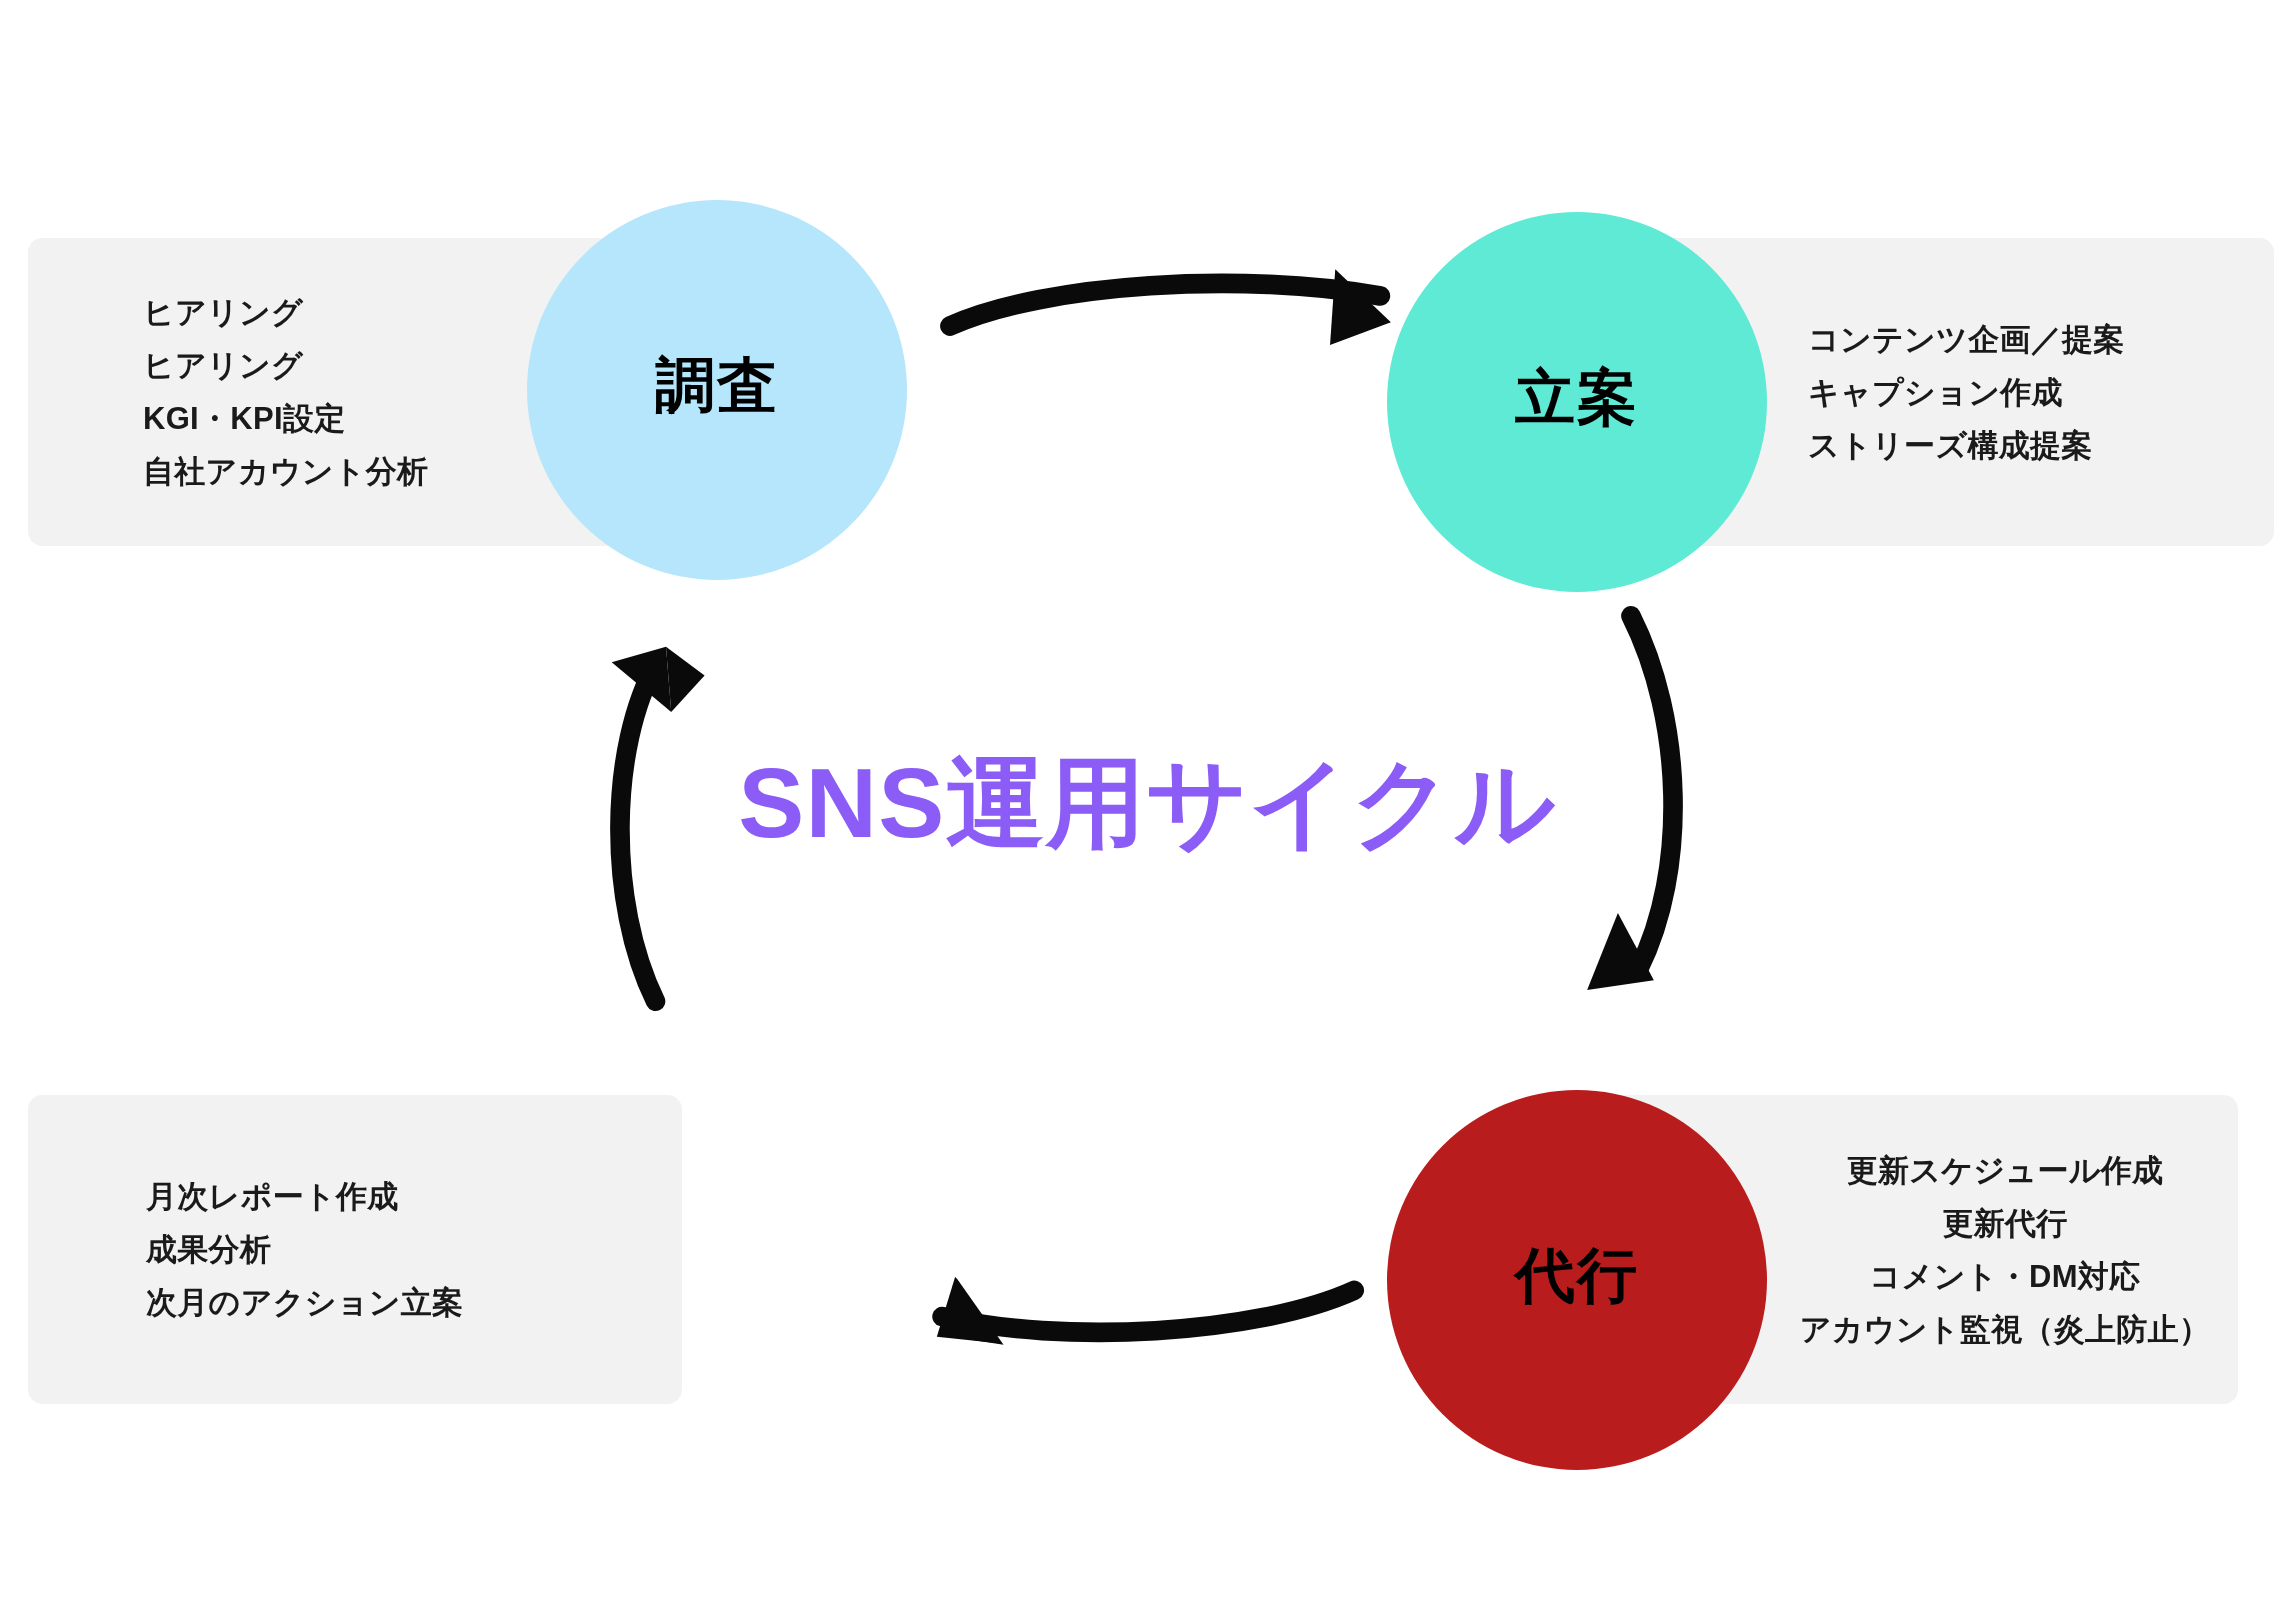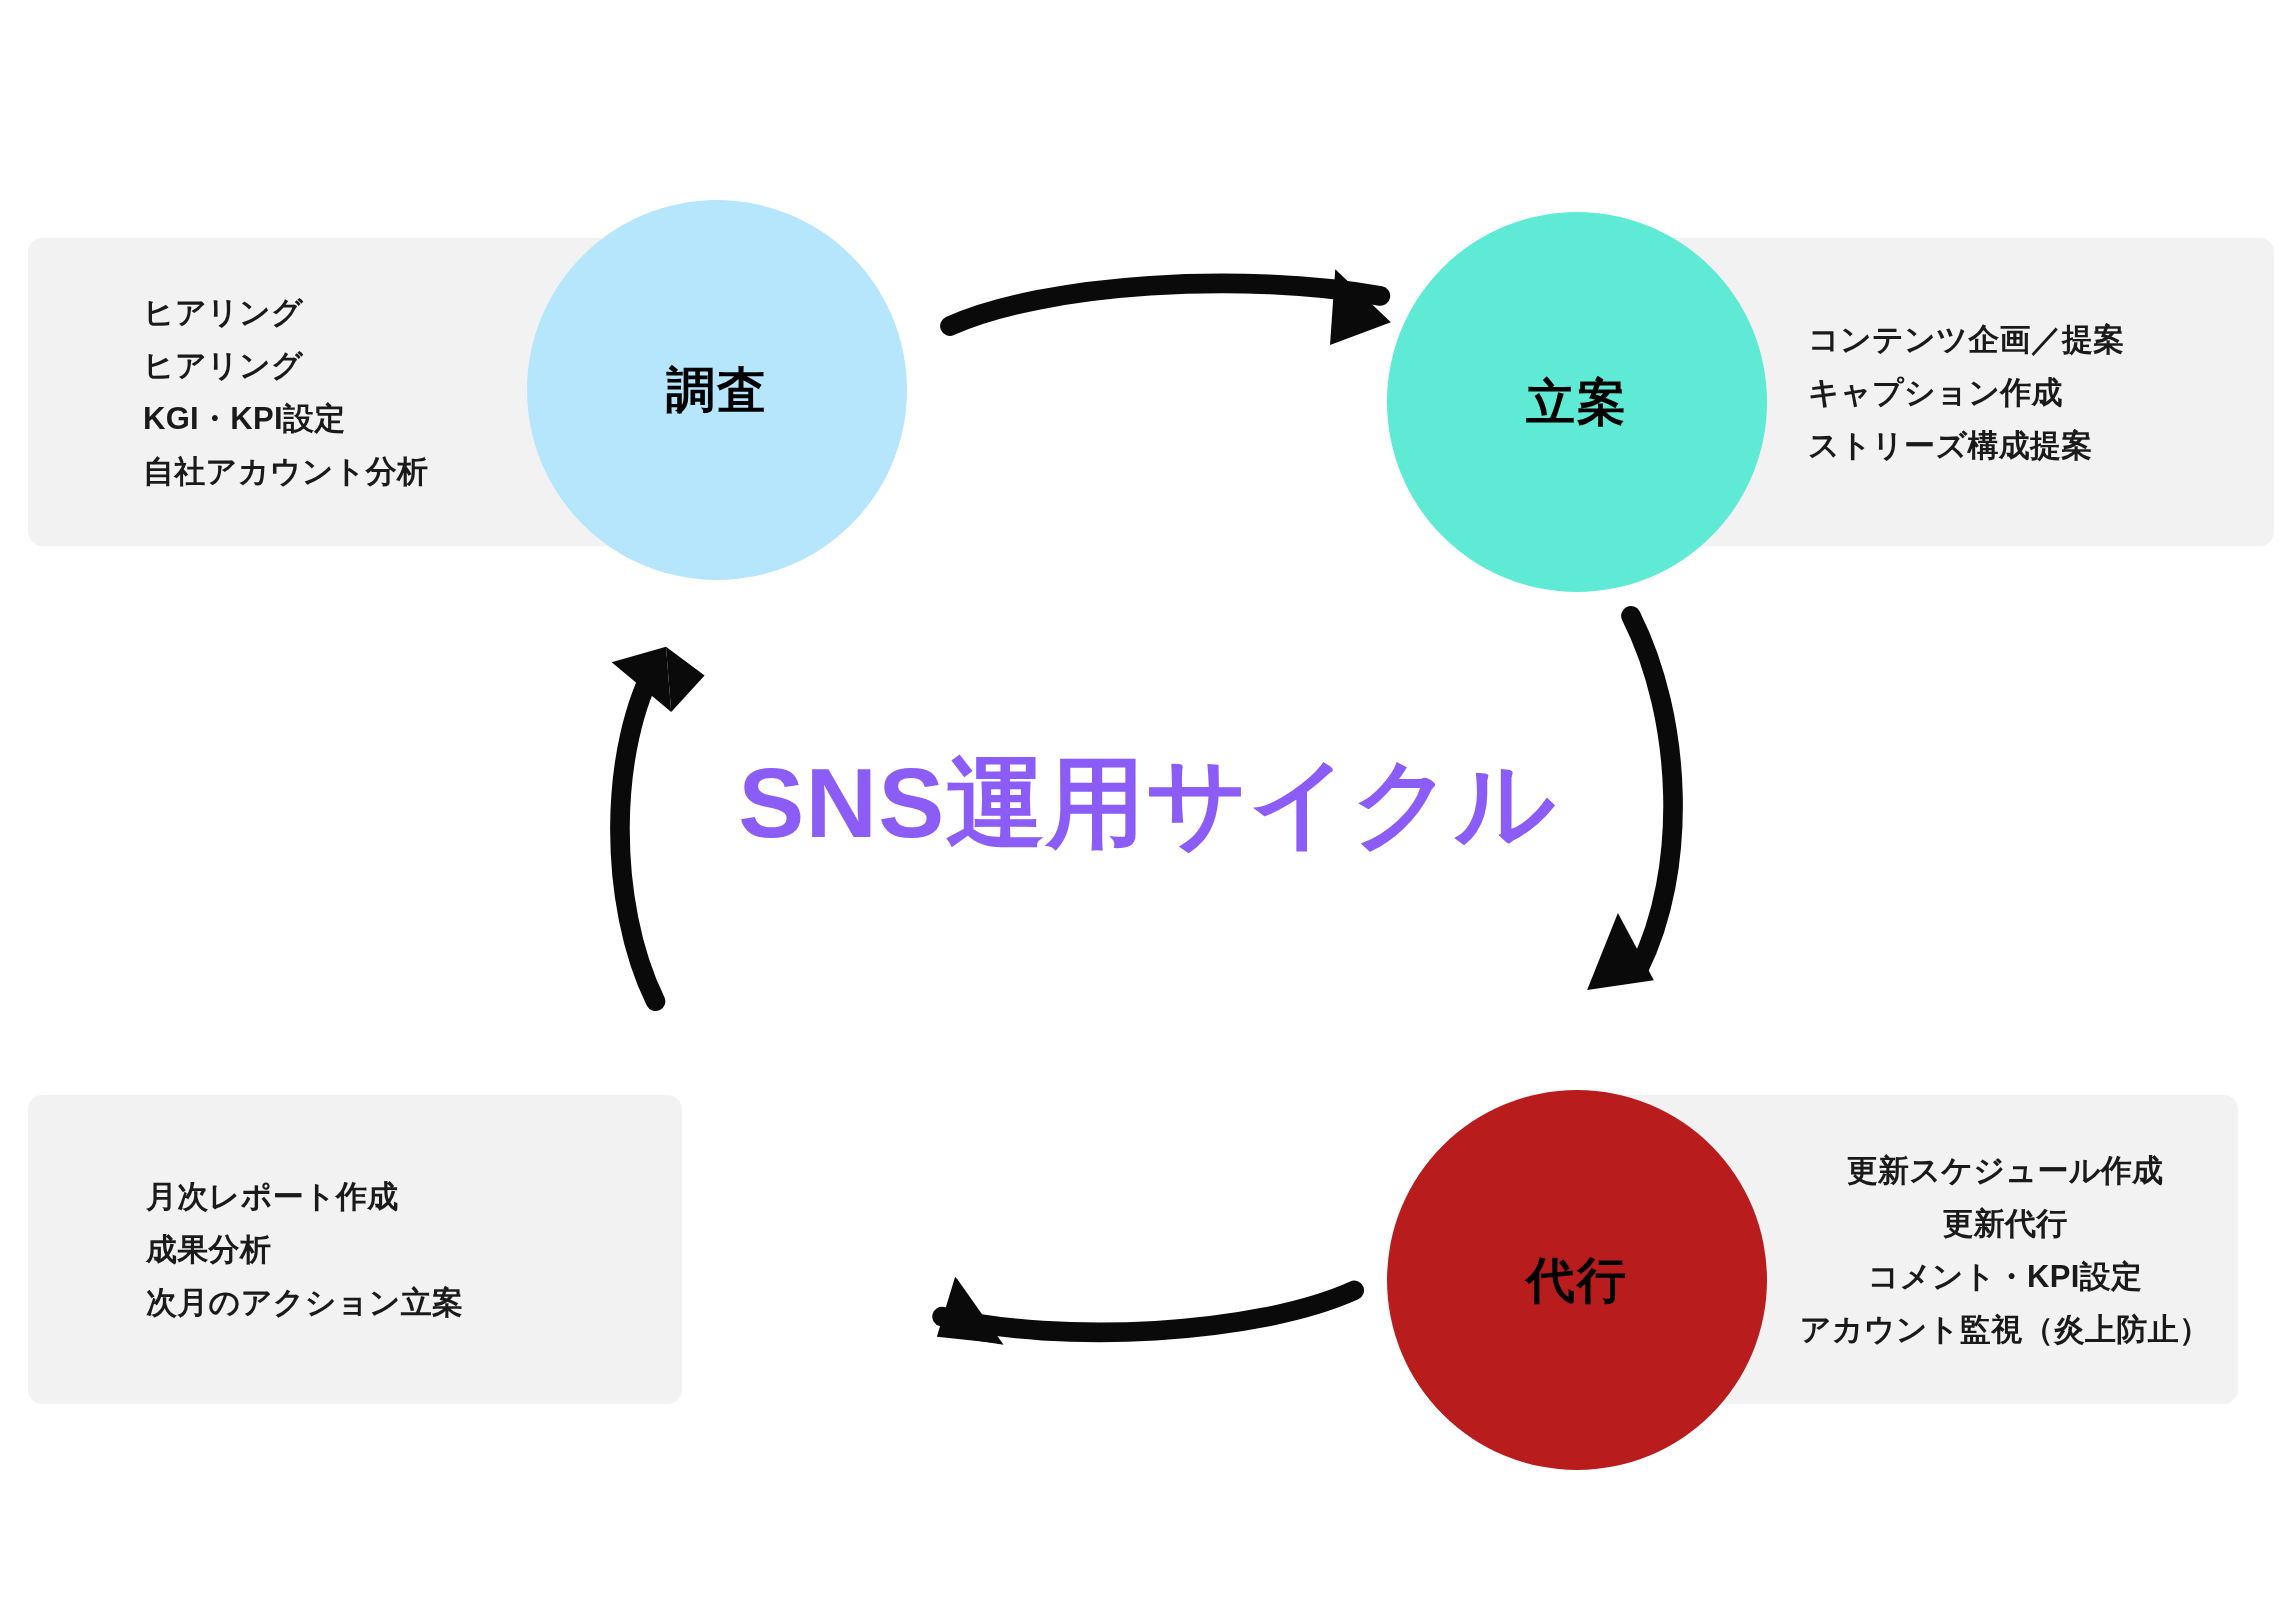--- a/index.html
+++ b/index.html
@@ -50,25 +50,26 @@
   .node {
     position: absolute;
     width: 380px;
     height: 380px;
     border-radius: 50%;
     display: flex;
     align-items: center;
     justify-content: center;
   }
   .node-label {
-    font-size: 49px;
+    font-size: 60px;
     font-weight: bold;
     color: #000000;
     letter-spacing: 2px;
     line-height: 1;
+    font-family: Liberation Mono, monospace;
   }
   .node-survey  { left: 527px;  top: 200px;  background: #b5e6fc; }
   .node-plan    { left: 1387px; top: 212px;  background: #5eead4; }
   .node-operate { left: 1387px; top: 1090px; background: #b91c1c; }
   .node-analyze { left: 527px;  top: 1090px; background: #fbf3c5; }
 
   
   #center-title {
     position: absolute;
     left: 0;
@@ -112,21 +113,21 @@
 
   <div class="panel panel-tr">
     <div class="panel-item">コンテンツ企画／提案</div>
     <div class="panel-item">キャプション作成</div>
     <div class="panel-item">ストリーズ構成提案</div>
   </div>
 
   <div class="panel panel-br">
     <div class="panel-item">更新スケジュール作成</div>
     <div class="panel-item">更新代行</div>
-    <div class="panel-item">コメント・KPI設定</div>
+    <div class="panel-item">コメント・DM対応</div>
     <div class="panel-item">アカウント監視（炎上防止）</div>
   </div>
 
   <svg id="arrows" viewBox="0 0 3508 2480">
 
     <g>
       <path d="M 1452 498 C 1600 432 1900 415 2110 452" stroke="#0a0a0a" stroke-width="30" fill="none" stroke-linecap="round"></path>
       <path d="M 2041 411 L 2126 492 L 2033 527 Z" fill="#0a0a0a"></path>
     </g>
 

